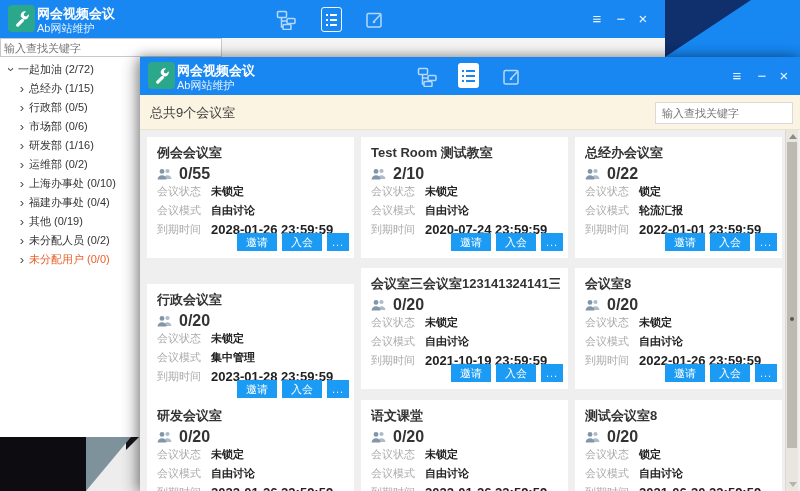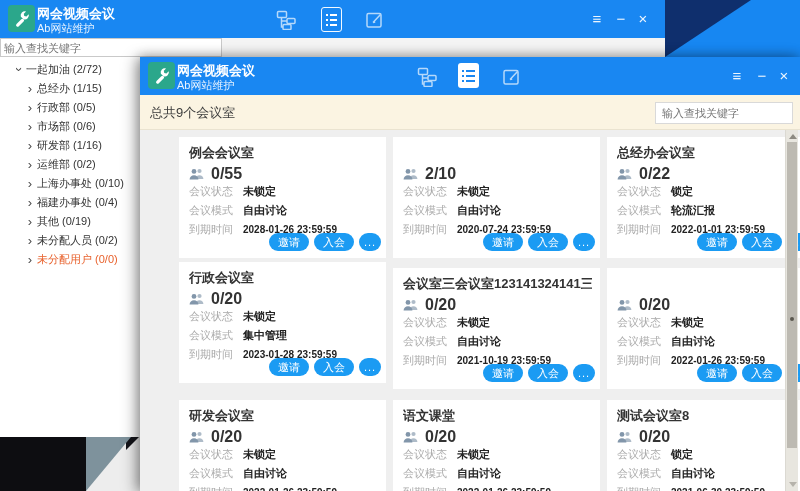--- a/index.html
+++ b/index.html
@@ -36,52 +36,52 @@
   .listicon.active .ldot, .listicon.active .lbar { background:#1987f2; }
   .winctl { position:absolute; top:10px; color:rgba(255,255,255,.92); font-size:15px; line-height:18px;
             width:18px; text-align:center; cursor:default; }
 
   
   #bgwin { position:absolute; left:0; top:0; width:665px; height:437px; background:#fff; }
   #bgwin .searchrow { position:absolute; left:0; top:38px; width:665px; height:19px; background:#f4f4f4; }
   #bgwin .searchrow input { position:absolute; left:0; top:0; width:222px; height:19px; border:1px solid #c9c9c9;
         font-size:11px; padding:0 3px; color:#444; background:#fff; outline:none;
         font-family:"Liberation Sans","DejaVu Sans",sans-serif; }
-  #tree { position:absolute; left:0; top:60px; width:140px;padding-left:8px; }
+  #tree { position:absolute; left:0; top:60px; width:140px; }
   .titem { height:19px; line-height:19px; font-size:11px; color:#333; white-space:nowrap; display:flex; align-items:center; }
   .titem .chev { width:10px; margin-left:6px; color:#4a4a4a; font-size:13px; line-height:19px; text-align:center; flex:0 0 auto; }
   .titem .chev.down { transform:rotate(90deg); }
   .titem.child .chev { margin-left:17px; }
   .titem .tlabel { margin-left:2px; }
   .titem.orange .tlabel { color:#e8612c; }
 
   
   #fgwin { position:absolute; left:140px; top:57px; width:660px; height:434px; background:#efefef;
            box-shadow:-4px 2px 14px rgba(0,0,0,.38), 0 -2px 10px rgba(0,0,0,.2); }
   #fgwin .cbar { position:absolute; left:0; top:38px; width:660px; height:35px; background:#fbf4e2;
                  border-bottom:1px solid #eae3d0; }
   #fgwin .cbar .summary { position:absolute; left:10px; top:9px; font-size:13px; color:#3c3c3c; }
   #fgwin .cbar input { position:absolute; left:515px; top:7px; width:138px; height:22px; background:#fff;
         border:1px solid #d9d9d9; font-size:11px; padding:0 6px; color:#444; outline:none;
         font-family:"Liberation Sans","DejaVu Sans",sans-serif; }
   #cards { position:absolute; left:0; top:73px; width:660px; height:361px; background:#efefef; overflow:hidden; }
 
-  .card { position:absolute; width:207px; height:121px; background:#fff;margin-left:32px; }
+  .card { position:absolute; width:207px; height:121px; background:#fff; }
   .card .ctitle { position:absolute; left:10px; right:8px; top:7px; font-size:13px; font-weight:bold; color:#333;
                   white-space:nowrap; overflow:hidden; }
   .card .people { position:absolute; left:10px; top:28px; display:flex; align-items:center; gap:6px; }
   .card .people .cnt { font-size:16px; font-weight:bold; color:#333; }
   .card .crow { position:absolute; left:10px; right:8px; display:flex; font-size:11px; line-height:13px; }
   .card .crow .clabel { width:44px; color:#ababab; flex:0 0 auto; margin-right:10px; }
   .card .crow .cval { color:#222; font-weight:bold; white-space:nowrap; }
   .card .r1 { top:48px; } .card .r2 { top:67px; } .card .r3 { top:86px; }
-  .card .r3 .cval { font-size:10px; }
+  .card .r3 .cval { font-size:13px; }
   .card .cbtns { position:absolute; right:5px; bottom:7px; display:flex; gap:5px; }
   .card .btn { height:18px; border:none; background:#1b9bf3; color:#fff; font-size:11px; line-height:18px;
-               padding:0; width:40px; text-align:center; border-radius:9px; cursor:pointer;
+               padding:0; width:40px; text-align:center; border-radius:0; cursor:pointer;
                font-family:"Liberation Sans","DejaVu Sans",sans-serif; }
   .card .btn.more { width:22px; letter-spacing:1px; }
 
   
   #vsb { position:absolute; left:645px; top:0; width:13px; height:361px; background:#e8e6df; border-left:1px solid #dbd9d2; }
   #vsb .arrow { position:absolute; left:3px; width:0; height:0; border-left:4px solid transparent; border-right:4px solid transparent; }
   #vsb .up { top:4px; border-bottom:5px solid #8d8a82; }
   #vsb .down { bottom:4px; border-top:5px solid #b6b3ab; }
   #vsb .thumb { position:absolute; left:1px; top:12px; width:10px; height:306px; background:#bdbab2; }
   #vsb .grip { position:absolute; left:3px; top:175px; width:4px; height:4px; border-radius:50%; background:#5a574f; }
@@ -275,20 +275,21 @@
       <span class="clabel">到期时间</span>
       <span class="cval">2028-01-26 23:59:59</span>
     </div>
     <div class="cbtns">
       <button class="btn">邀请</button>
       <button class="btn">入会</button>
       <button class="btn more">...</button>
     </div>
   </div>
         <div class="card" style="left: 221px; top: 7px;">
+    <div class="ctitle">Test Room 测试教室</div>
     <div class="people">
       <svg width="16" height="12" viewBox="0 0 16 12">
         <g fill="#8296aa">
           <circle cx="10.5" cy="3" r="2.1" opacity=".65"></circle>
           <path d="M6.6 11c0-2.2 1.7-3.7 3.9-3.7 2.1 0 3.9 1.5 3.9 3.7z" opacity=".65"></path>
           <circle cx="5" cy="3.4" r="2.4"></circle>
           <path d="M.6 11.4C.6 9 2.5 7.3 5 7.3s4.4 1.7 4.4 4.1z"></path>
         </g>
       </svg>
       <span class="cnt">2/10</span>
@@ -335,21 +336,21 @@
     <div class="crow r3">
       <span class="clabel">到期时间</span>
       <span class="cval">2022-01-01 23:59:59</span>
     </div>
     <div class="cbtns">
       <button class="btn">邀请</button>
       <button class="btn">入会</button>
       <button class="btn more">...</button>
     </div>
   </div>
-        <div class="card" style="left: 7px; top: 132px;">
+        <div class="card" style="left: 7px; top: 154px;">
     <div class="ctitle">行政会议室</div>
     <div class="people">
       <svg width="16" height="12" viewBox="0 0 16 12">
         <g fill="#8296aa">
           <circle cx="10.5" cy="3" r="2.1" opacity=".65"></circle>
           <path d="M6.6 11c0-2.2 1.7-3.7 3.9-3.7 2.1 0 3.9 1.5 3.9 3.7z" opacity=".65"></path>
           <circle cx="5" cy="3.4" r="2.4"></circle>
           <path d="M.6 11.4C.6 9 2.5 7.3 5 7.3s4.4 1.7 4.4 4.1z"></path>
         </g>
       </svg>
@@ -398,20 +399,21 @@
       <span class="clabel">到期时间</span>
       <span class="cval">2021-10-19 23:59:59</span>
     </div>
     <div class="cbtns">
       <button class="btn">邀请</button>
       <button class="btn">入会</button>
       <button class="btn more">...</button>
     </div>
   </div>
         <div class="card" style="left: 435px; top: 138px;">
+    <div class="ctitle">会议室8</div>
     <div class="people">
       <svg width="16" height="12" viewBox="0 0 16 12">
         <g fill="#8296aa">
           <circle cx="10.5" cy="3" r="2.1" opacity=".65"></circle>
           <path d="M6.6 11c0-2.2 1.7-3.7 3.9-3.7 2.1 0 3.9 1.5 3.9 3.7z" opacity=".65"></path>
           <circle cx="5" cy="3.4" r="2.4"></circle>
           <path d="M.6 11.4C.6 9 2.5 7.3 5 7.3s4.4 1.7 4.4 4.1z"></path>
         </g>
       </svg>
       <span class="cnt">0/20</span>

